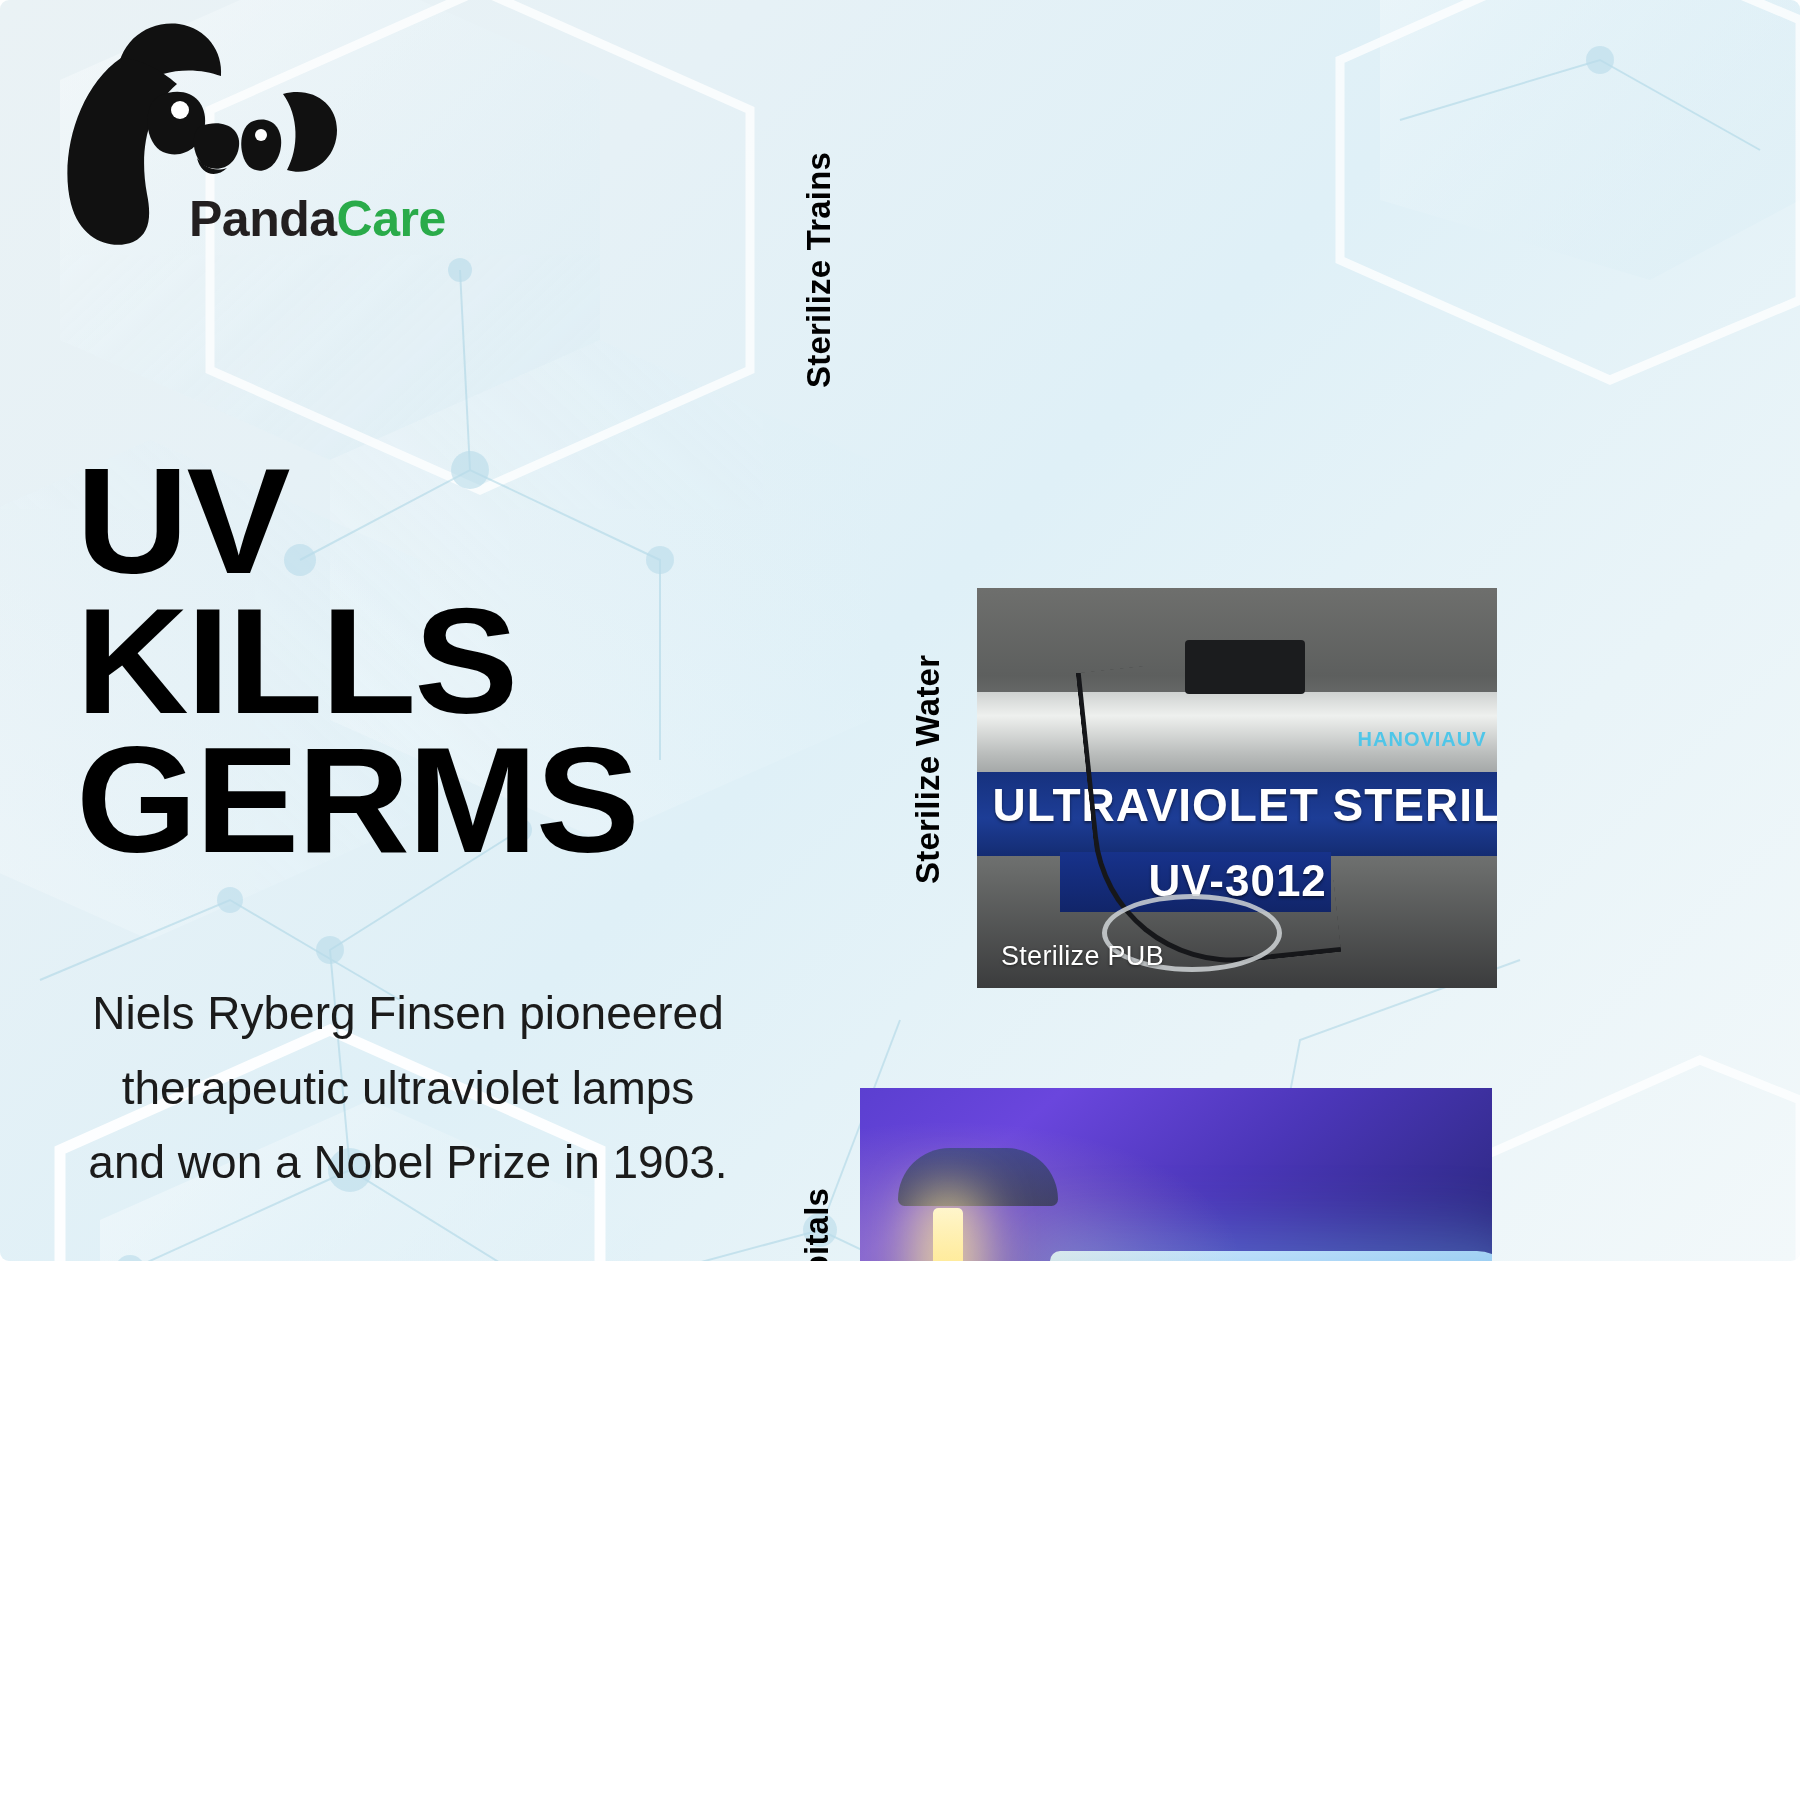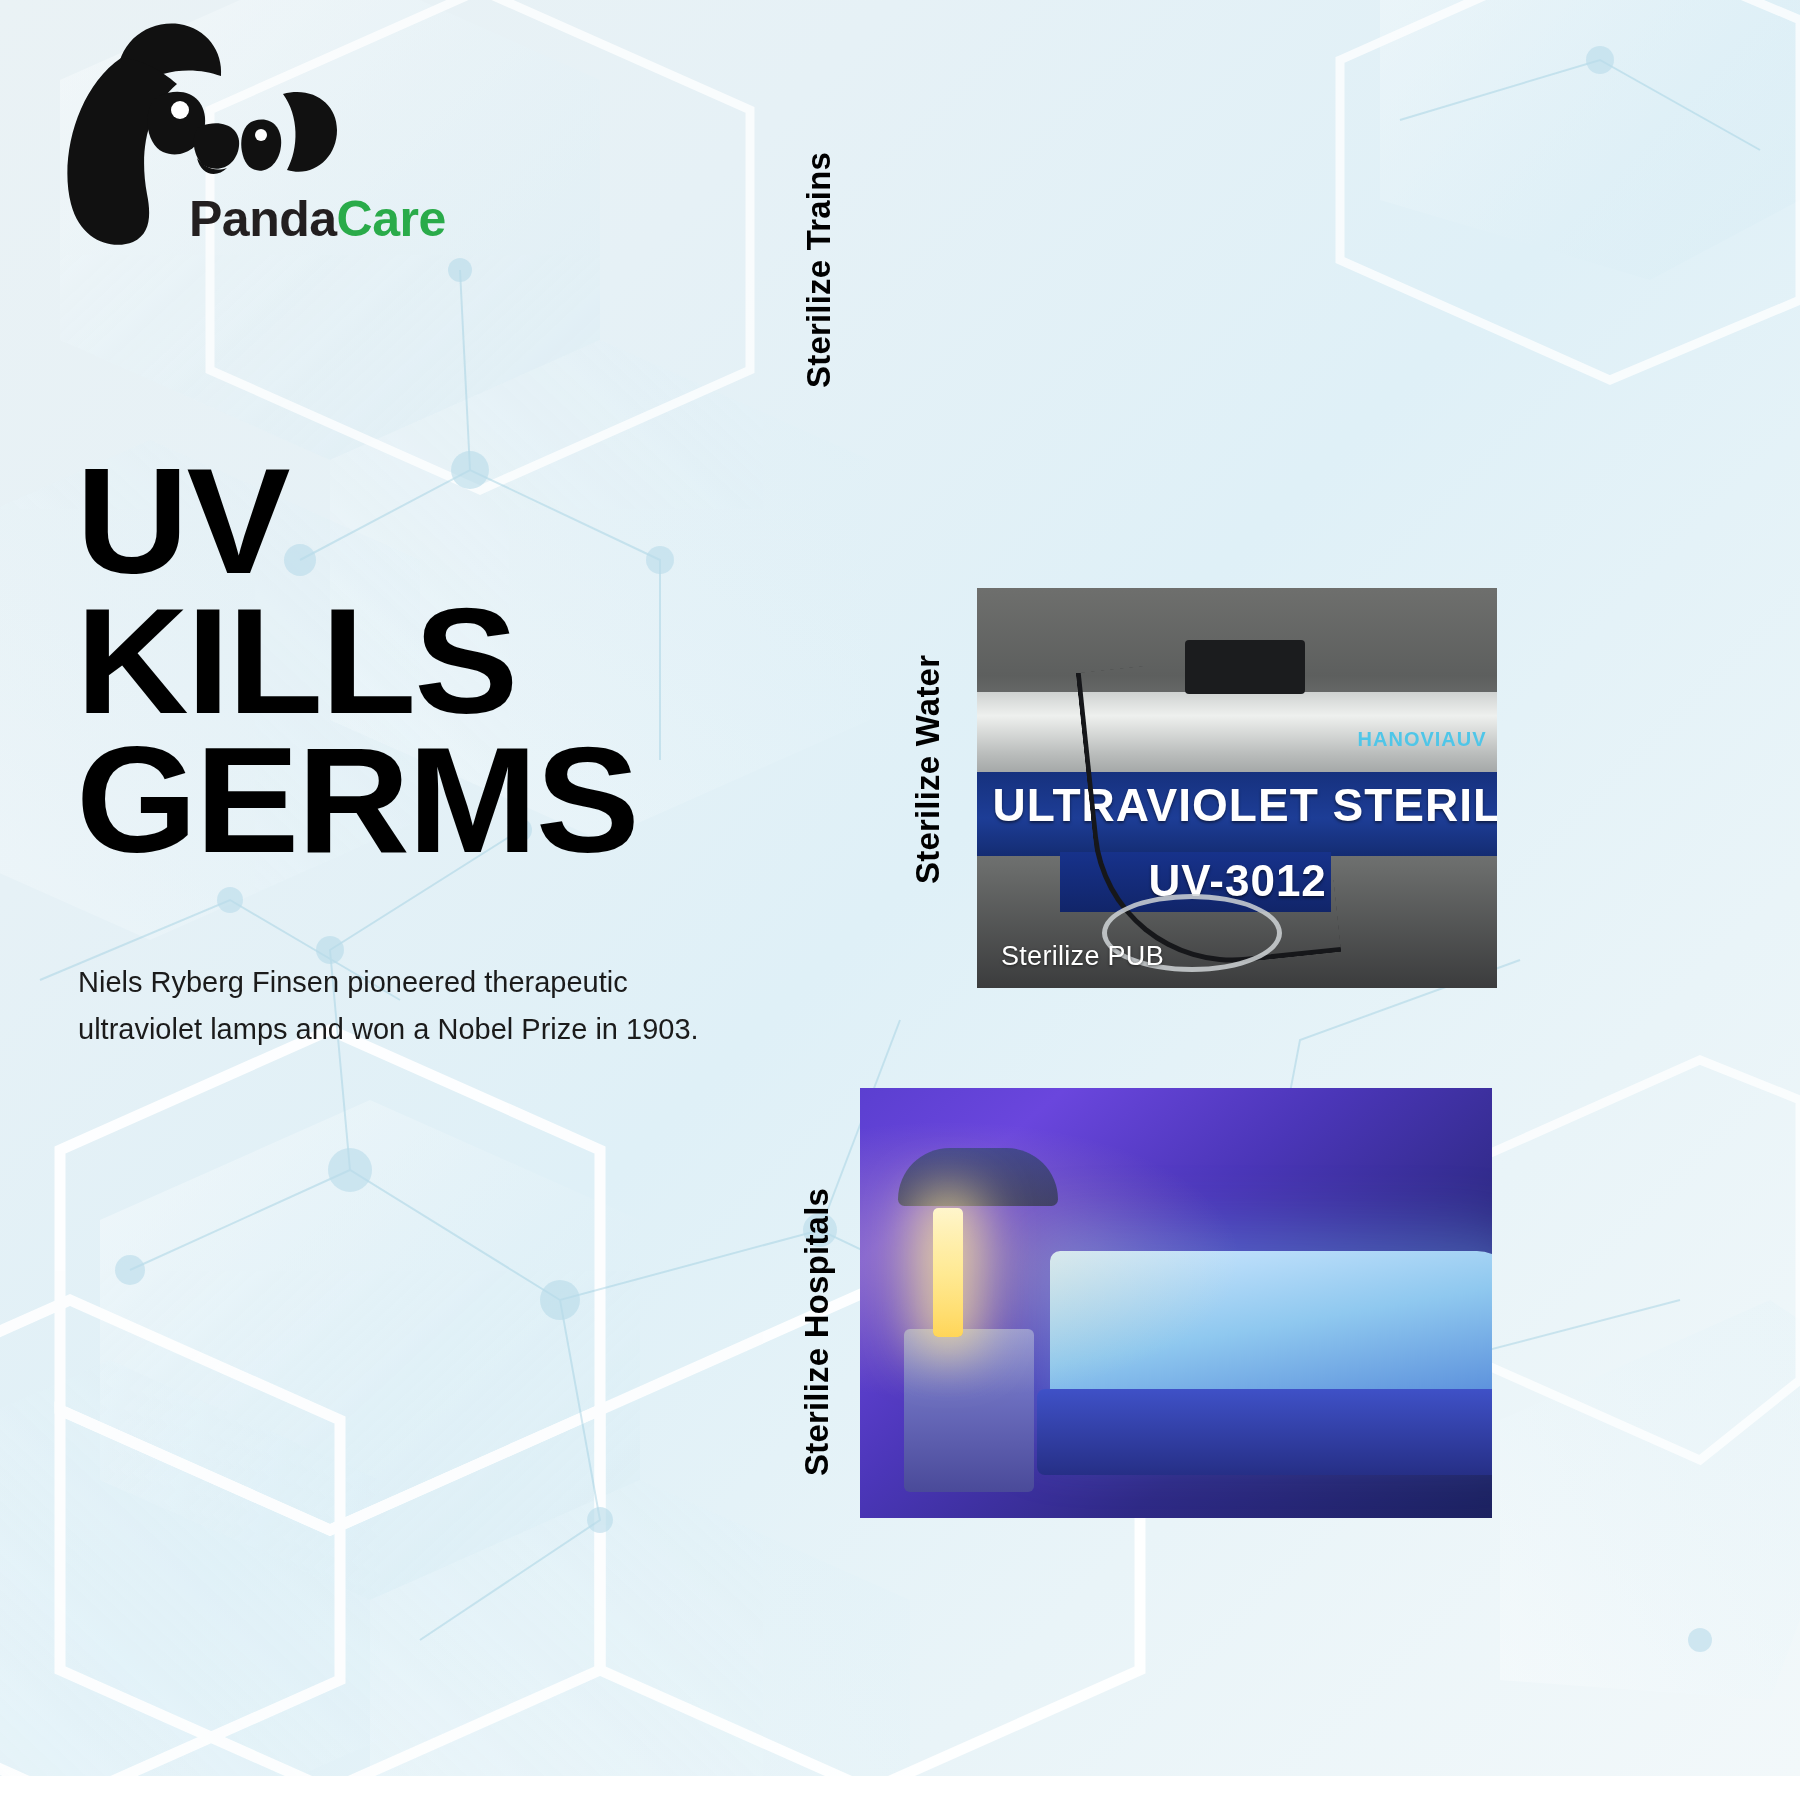--- a/index.html
+++ b/index.html
@@ -9,23 +9,24 @@
   body {
     width: 1800px;
     height: 1800px;
     font-family: "Liberation Sans", sans-serif;
     overflow: hidden;
   }
 
   #poster {
     position: relative;
     width: 1800px;
-    height: 1776px;
+    height: 1261px;
     background: linear-gradient(135deg, #eaf2f5 0%, #e6f1f6 25%, #dff0f7 50%, #e9f4f8 75%, #f2f8fa 100%);
     overflow: hidden;
+    border-radius: 9px;
   }
 
   #bg-pattern {
     position: absolute;
     inset: 0;
     width: 1800px;
     height: 1800px;
     pointer-events: none;
   }
 
@@ -74,24 +75,25 @@
     transform-origin: left center;
     white-space: nowrap;
   }
 
   
   #body-copy {
     position: absolute;
     left: 78px;
     top: 930px;
     width: 660px;
-    font-size: 29px;
+    font-size: 46px;
     line-height: 1.62;
     color: #1b1b1b;
     font-weight: 400;
+    text-align: center;
   }
 
   
   .panel {
     position: absolute;
   }
   .panel-label {
     position: absolute;
     font-size: 33px;
     font-weight: bold;

